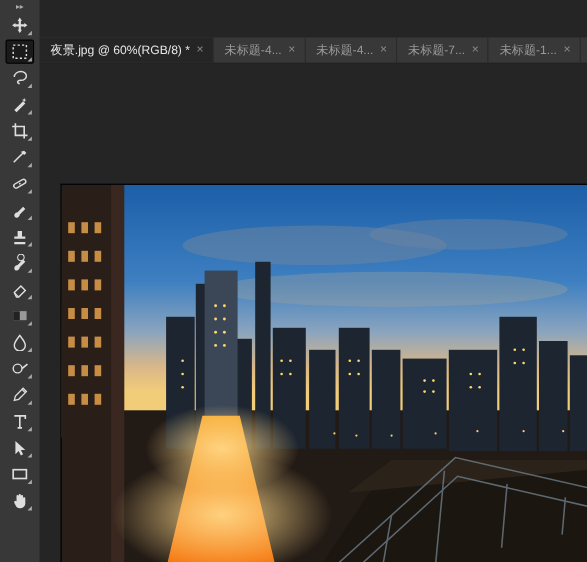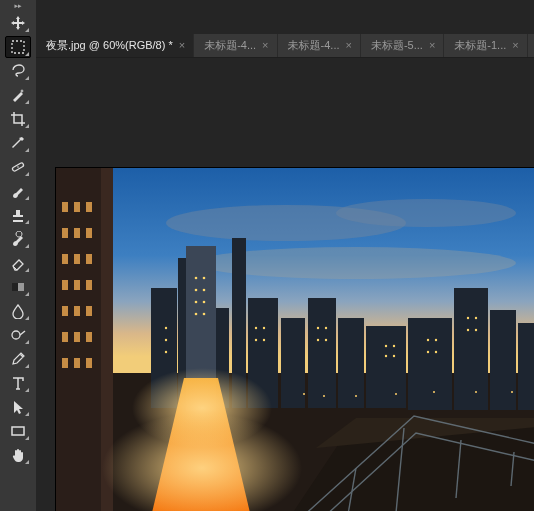--- a/index.html
+++ b/index.html
@@ -246,21 +246,21 @@
       </div>
       <div class="tab">
         <span>未标题-4...</span>
         <span class="close">×</span>
       </div>
       <div class="tab">
         <span>未标题-4...</span>
         <span class="close">×</span>
       </div>
       <div class="tab">
-        <span>未标题-5...</span>
+        <span>未标题-7...</span>
         <span class="close">×</span>
       </div>
       <div class="tab">
         <span>未标题-1...</span>
         <span class="close">×</span>
       </div>
     </div>
   <div class="canvas-wrap">
     <div class="canvas">
 

